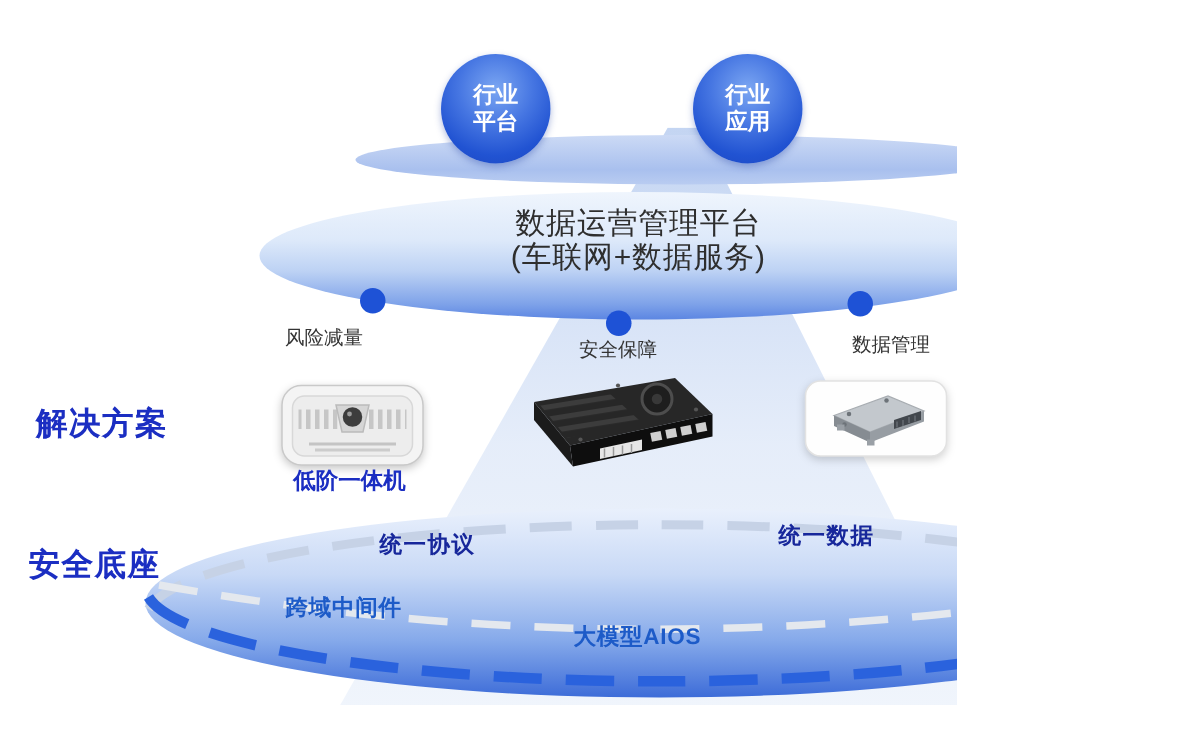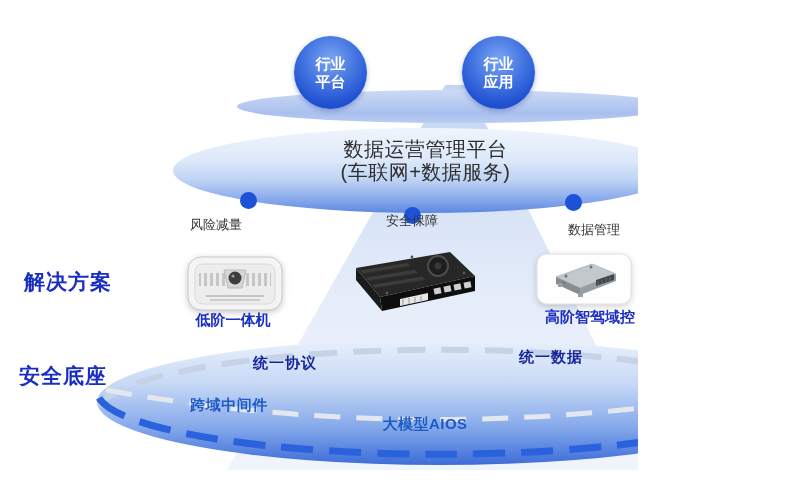--- a/index.html
+++ b/index.html
@@ -87,21 +87,21 @@
     <div class="t1">数据运营管理平台</div>
     <div class="t2">(车联网+数据服务)</div>
   </div>
 
   <div class="abs sidebar-label" style="left:19px; top:362px;">安全底座</div>
 
   <div class="abs dot" style="left:240px; top:192px;"></div>
   <div class="abs dot" style="left:404px; top:207px;"></div>
   <div class="abs dot" style="left:565px; top:194px;"></div>
   <div class="abs dot-label center-x" style="left:216px; top:216px;">风险减量</div>
-  <div class="abs dot-label center-x" style="left:412px; top:212px;">安全保障</div>
+  <div class="abs dot-label center-x" style="left:412px; top:224px;">安全保障</div>
   <div class="abs dot-label center-x" style="left:594px; top:221px;">数据管理</div>
 
   <div class="abs device" style="left:186px; top:254px; filter:drop-shadow(0 2px 3px rgba(0,0,0,0.22));">
     <svg width="98" height="58" viewBox="0 0 98 58">
       <defs>
         <pattern id="ribs" width="6" height="14" patternUnits="userSpaceOnUse">
           <rect width="3" height="14" fill="#c2c2c2"></rect>
         </pattern>
       </defs>
       <rect x="2" y="3" width="94" height="53" rx="13" fill="#f4f4f4" stroke="#c9c9c9"></rect>
@@ -157,21 +157,20 @@
       <line x1="74" y1="24" x2="74" y2="28" stroke="#70767c" stroke-width="0.8"></line>
       <circle cx="30" cy="23" r="1.5" fill="#6d7379"></circle>
       <circle cx="55" cy="14" r="1.5" fill="#6d7379"></circle>
       <circle cx="27" cy="30" r="1.5" fill="#6d7379"></circle>
       <rect x="22" y="30" width="5" height="4" fill="#9aa0a6"></rect>
       <rect x="42" y="40" width="5" height="4" fill="#9aa0a6"></rect>
     </svg>
   </div>
 
   <div class="abs dev-label center-x" style="left:233px; top:311px; font-size:15px;">低阶一体机</div>
-  <div class="abs dev-label center-x" style="left:590px; top:308px; font-size:15px;">高阶智驾域控</div>
 
   <div class="abs foundation-svg">
     <svg width="700" height="150" viewBox="0 0 700 150">
       <defs>
         <linearGradient id="foundGrad" x1="0" y1="0" x2="0" y2="1">
           <stop offset="0%" stop-color="#e9f0fc"></stop>
           <stop offset="35%" stop-color="#c8d9f6"></stop>
           <stop offset="70%" stop-color="#85a9ea"></stop>
           <stop offset="100%" stop-color="#3d6cd8"></stop>
         </linearGradient>

